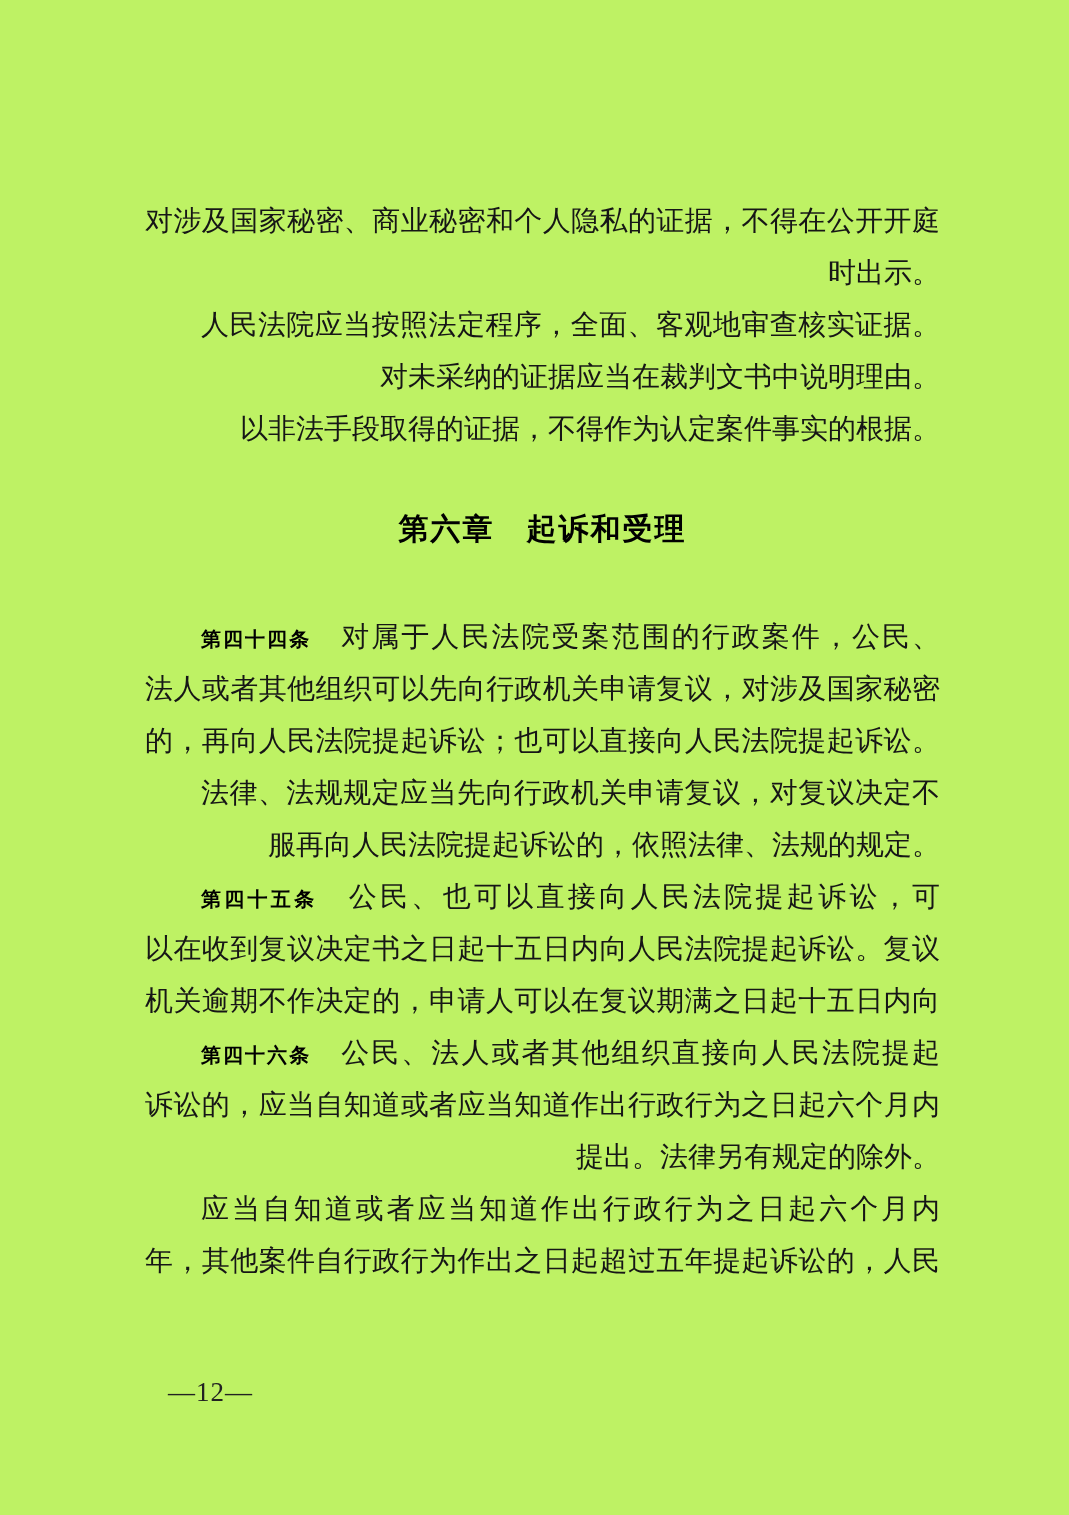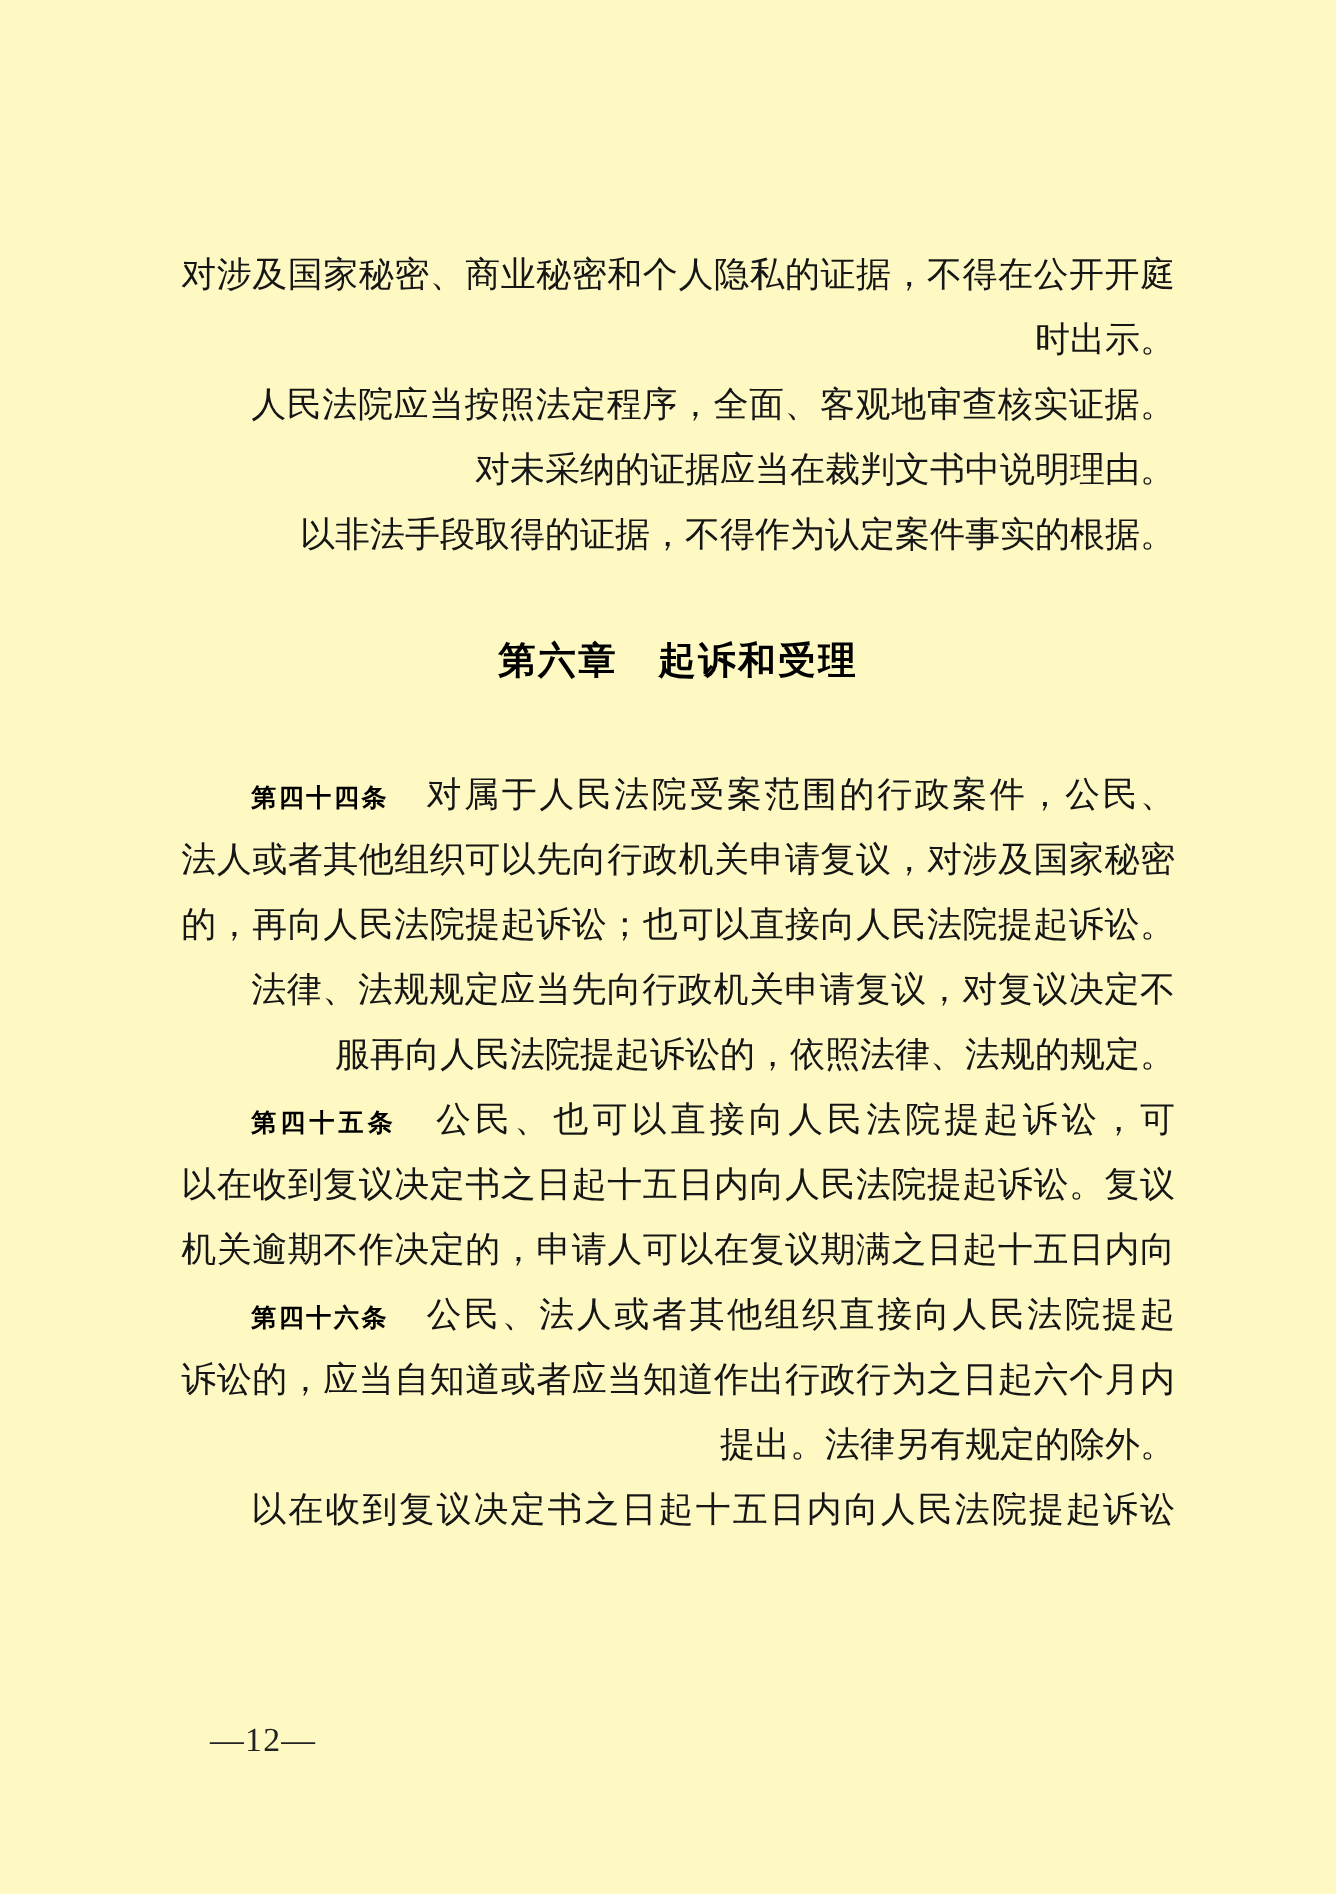--- a/index.html
+++ b/index.html
@@ -4,21 +4,21 @@
 <style>
   html, body {
     margin: 0;
     padding: 0;
     background: #ffffff;
   }
   .page {
     position: relative;
     width: 1069px;
     height: 1515px;
-    background: #fef9c3;
+    background: #bef264;
     overflow: hidden;
     font-family: "Liberation Serif", "DejaVu Serif", serif;
     color: #161616;
   }
   .text-block {
     position: absolute;
     left: 145px;
     top: 195px;
     width: 795px;
     font-size: 28px;
@@ -100,17 +100,18 @@
         <div class="line fill"><span class="lead">第四十五条</span><span>　公民、也可以直接向人民法院提起诉讼，可</span></div>
         <div class="line fill">以在收到复议决定书之日起十五日内向人民法院提起诉讼。复议</div>
         <div class="line fill">机关逾期不作决定的，申请人可以在复议期满之日起十五日内向</div>
       </div>
       <div class="block-p indent-first">
         <div class="line fill"><span class="lead">第四十六条</span><span>　公民、法人或者其他组织直接向人民法院提起</span></div>
         <div class="line fill">诉讼的，应当自知道或者应当知道作出行政行为之日起六个月内</div>
         <div class="line">提出。法律另有规定的除外。</div>
       </div>
       <div class="block-p indent-first">
-        <div class="line fill">以在收到复议决定书之日起十五日内向人民法院提起诉讼</div>
+        <div class="line fill">应当自知道或者应当知道作出行政行为之日起六个月内</div>
+        <div class="line fill">年，其他案件自行政行为作出之日起超过五年提起诉讼的，人民</div>
       </div>
     </main>
   <div class="page-number">—12—</div>
 </div>
 
 </body></html>

